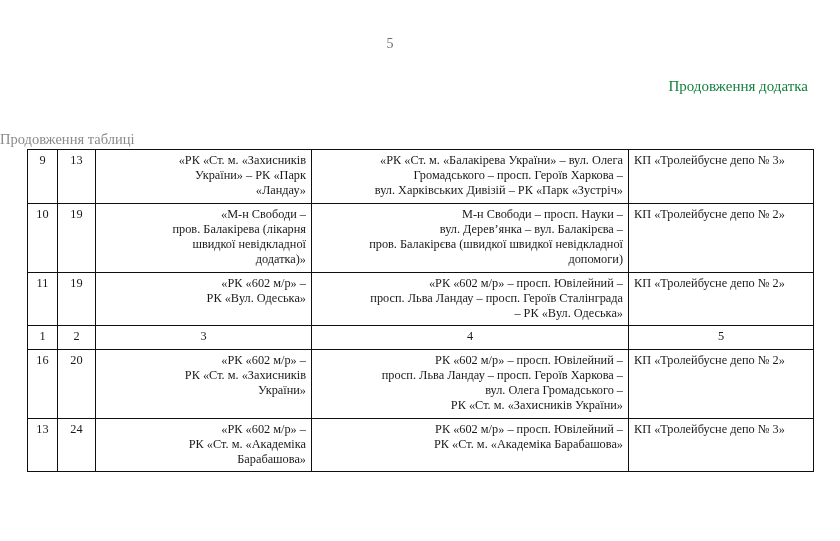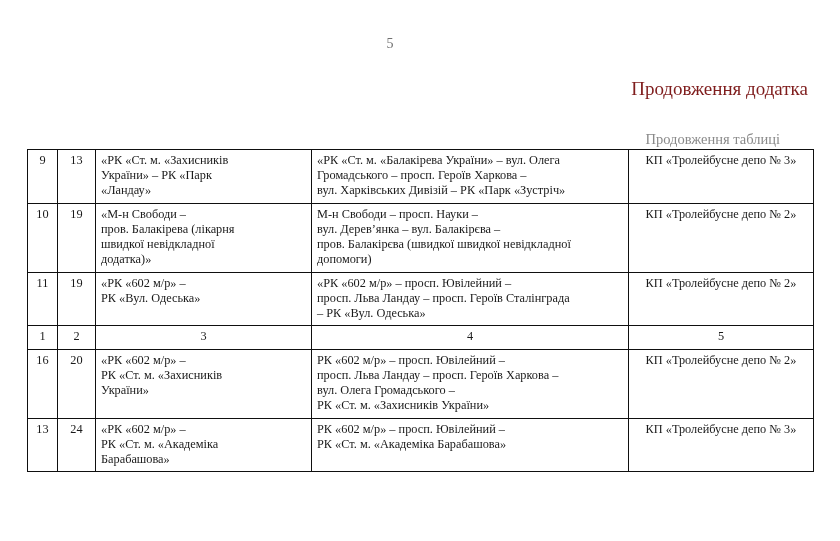--- a/index.html
+++ b/index.html
@@ -28,29 +28,28 @@
     text-align: center;
     font-size: 14px;
     color: #6f6f6f;
   }
   .heading-continuation {
     position: absolute;
     top: 78px;
     left: 0;
     width: 808px;
     text-align: right;
-    font-size: 19px;
-    color: #7f1d1d;
+    font-size: 15px;
+    color: #15803d;
   }
   .heading-table-continuation {
     position: absolute;
     top: 131px;
     left: 0;
     width: 780px;
-    text-align: right;
     font-size: 14.5px;
     color: #8a8a8a;
   }
   table.main-table {
     position: absolute;
     top: 149px;
     left: 27px;
     width: 786px;
     border-collapse: collapse;
     table-layout: fixed;
@@ -66,31 +65,32 @@
   col.c2 { width: 38px; }
   col.c3 { width: 216px; }
   col.c4 { width: 317px; }
   col.c5 { width: 185px; }
 
   td.num {
     text-align: center;
     vertical-align: top;
   }
   td.center-mid {
-    text-align: center;
+    text-align: left;
   }
   .row-numbers td {
     text-align: center;
     padding-top: 1px;
     padding-bottom: 1px;
     line-height: 1.15;
   }
   .ln {
     display: block;
     white-space: pre-wrap;
+    text-align: right;
   }
 </style>
 </head>
 <body>
 
 <div class="page">
 
   <div class="page-number">5</div>
 
   <div class="heading-continuation">Продовження додатка</div>

